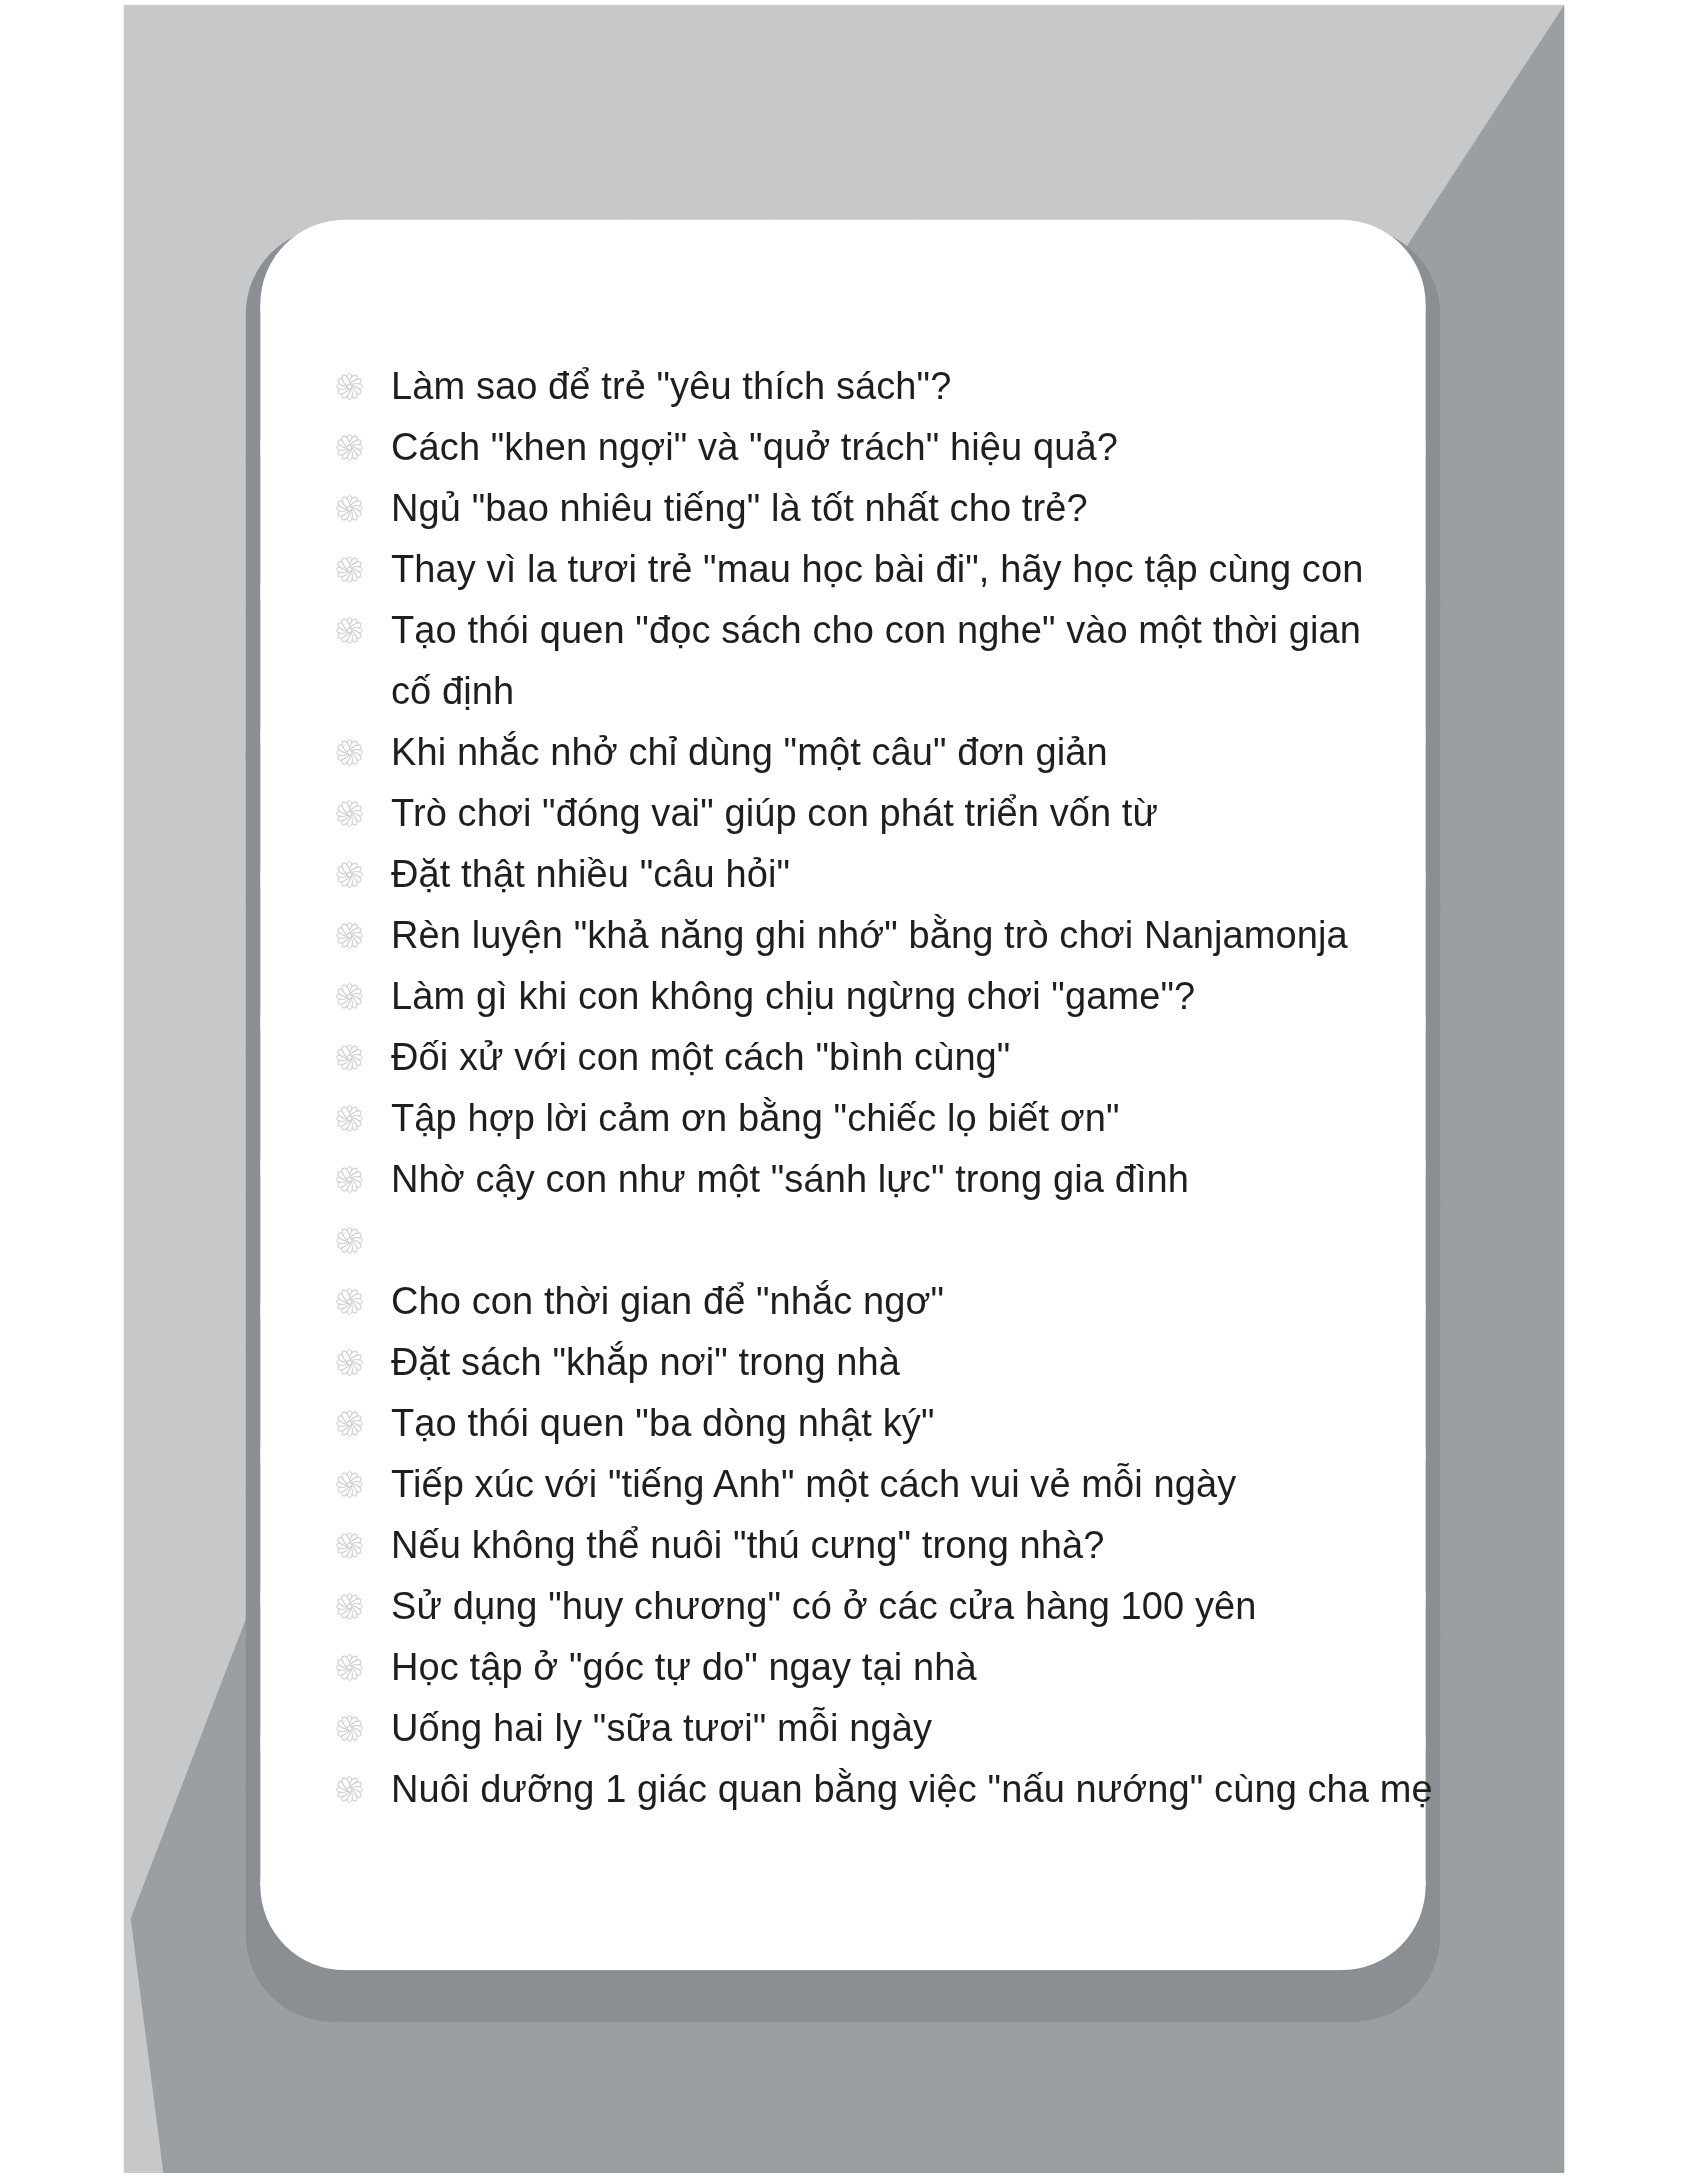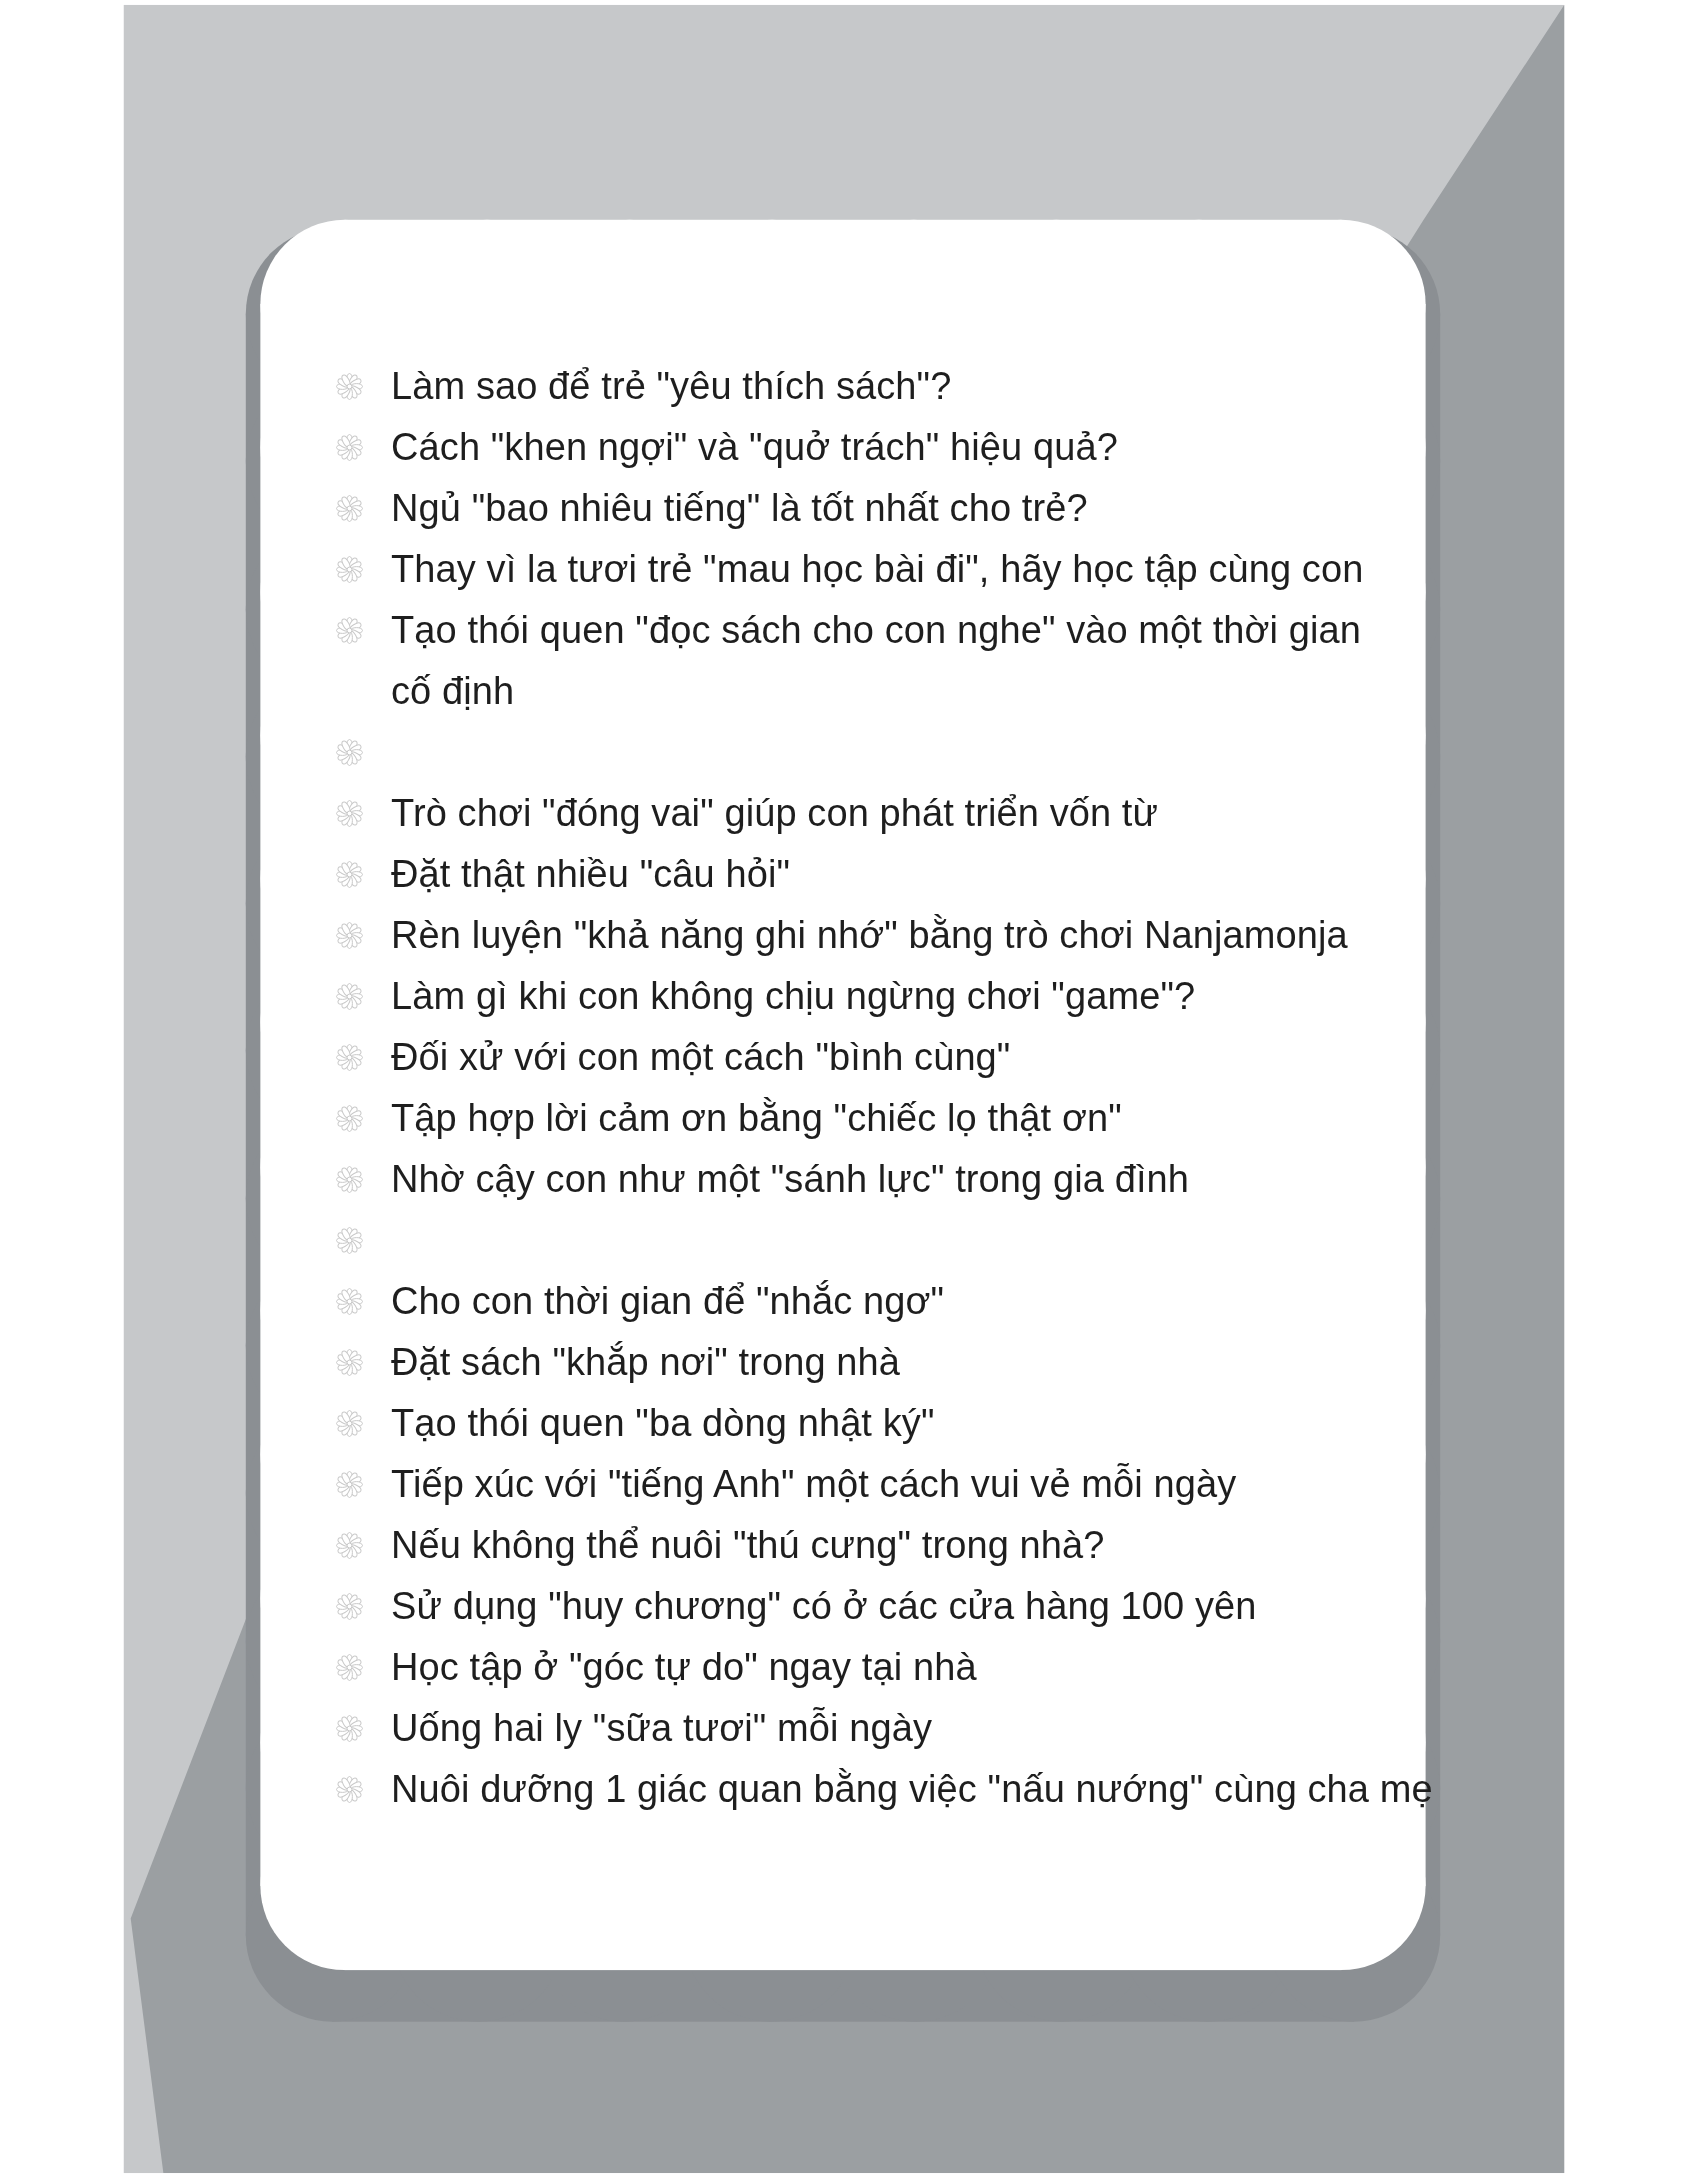--- a/index.html
+++ b/index.html
@@ -242,20 +242,23 @@
           <ellipse rx="2.9" ry="6" cy="-7" transform="rotate(180)"></ellipse>
           <ellipse rx="2.9" ry="6" cy="-7" transform="rotate(210)"></ellipse>
           <ellipse rx="2.9" ry="6" cy="-7" transform="rotate(240)"></ellipse>
           <ellipse rx="2.9" ry="6" cy="-7" transform="rotate(270)"></ellipse>
           <ellipse rx="2.9" ry="6" cy="-7" transform="rotate(300)"></ellipse>
           <ellipse rx="2.9" ry="6" cy="-7" transform="rotate(330)"></ellipse>
           <circle r="2.4"></circle>
         </g>
       </svg>
     </span>
+    <div class="txt">
+      <div class="t1">Khi nhắc nhở chỉ dùng "một câu" đơn giản</div>
+    </div>
   </li>
 
   <li class="row">
     <span class="bullet">
       <svg class="flower" width="27" height="27" viewBox="-13.5 -13.5 27 27">
         <g fill="#ffffff" stroke="#c9c9c9" stroke-width="1">
           <ellipse rx="2.9" ry="6" cy="-7"></ellipse>
           <ellipse rx="2.9" ry="6" cy="-7" transform="rotate(30)"></ellipse>
           <ellipse rx="2.9" ry="6" cy="-7" transform="rotate(60)"></ellipse>
           <ellipse rx="2.9" ry="6" cy="-7" transform="rotate(90)"></ellipse>
@@ -390,21 +393,21 @@
           <ellipse rx="2.9" ry="6" cy="-7" transform="rotate(210)"></ellipse>
           <ellipse rx="2.9" ry="6" cy="-7" transform="rotate(240)"></ellipse>
           <ellipse rx="2.9" ry="6" cy="-7" transform="rotate(270)"></ellipse>
           <ellipse rx="2.9" ry="6" cy="-7" transform="rotate(300)"></ellipse>
           <ellipse rx="2.9" ry="6" cy="-7" transform="rotate(330)"></ellipse>
           <circle r="2.4"></circle>
         </g>
       </svg>
     </span>
     <div class="txt">
-      <div class="t1">Tập hợp lời cảm ơn bằng "chiếc lọ thật ơn"</div>
+      <div class="t1">Tập hợp lời cảm ơn bằng "chiếc lọ biết ơn"</div>
     </div>
   </li>
 
   <li class="row">
     <span class="bullet">
       <svg class="flower" width="27" height="27" viewBox="-13.5 -13.5 27 27">
         <g fill="#ffffff" stroke="#c9c9c9" stroke-width="1">
           <ellipse rx="2.9" ry="6" cy="-7"></ellipse>
           <ellipse rx="2.9" ry="6" cy="-7" transform="rotate(30)"></ellipse>
           <ellipse rx="2.9" ry="6" cy="-7" transform="rotate(60)"></ellipse>

